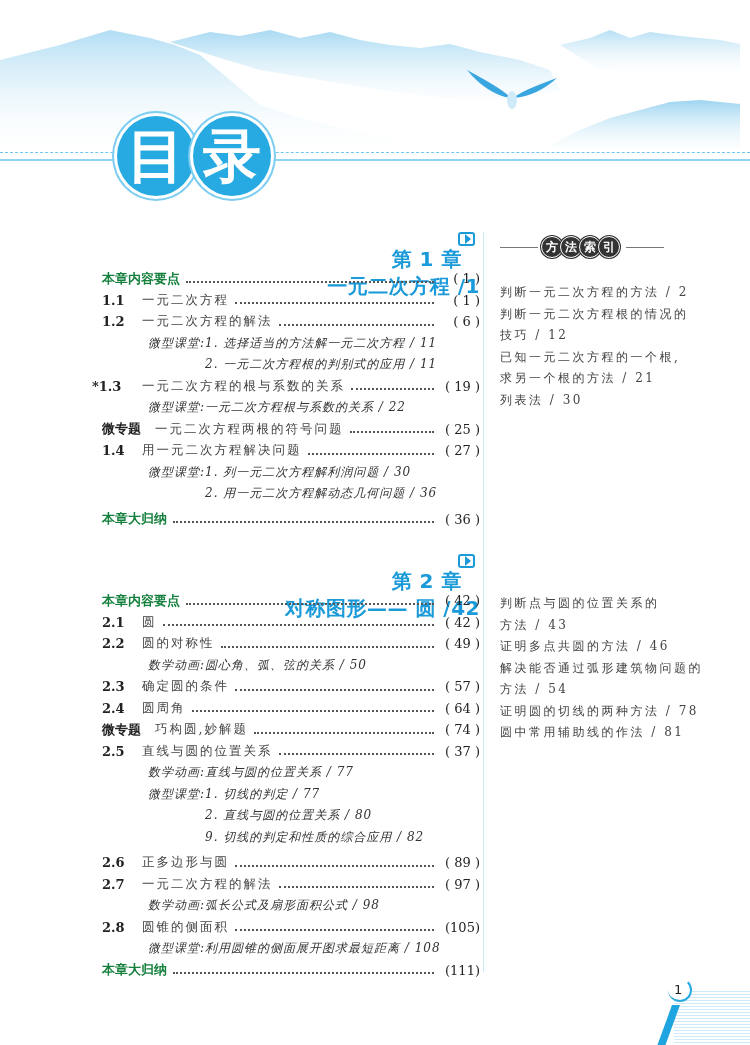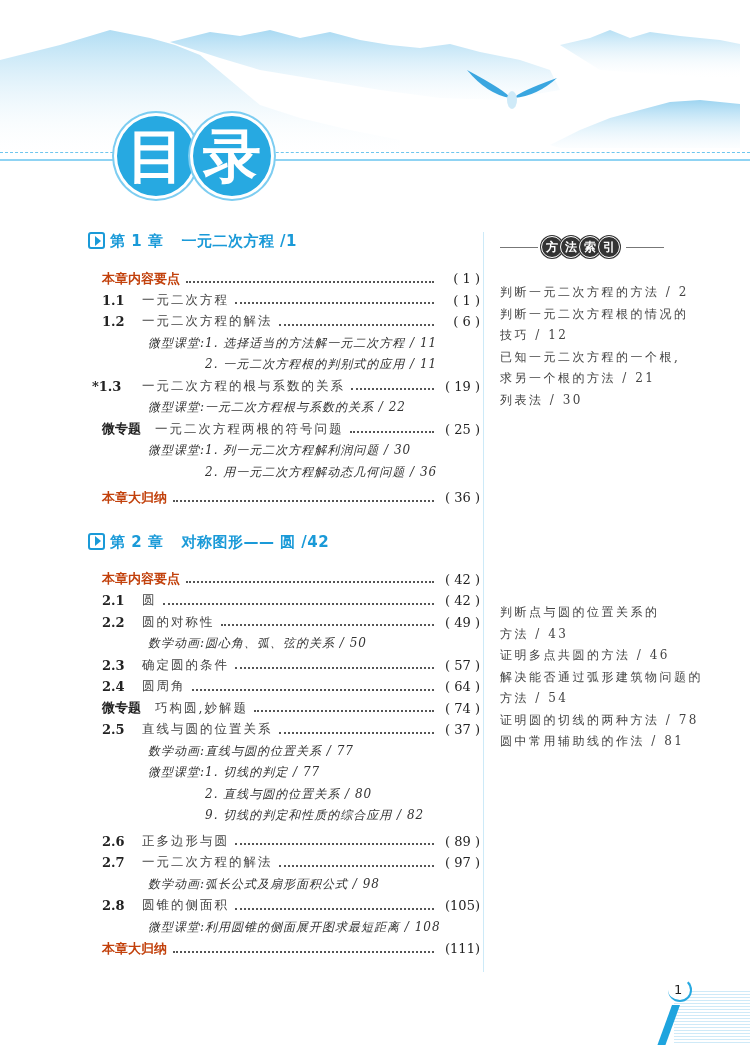--- a/index.html
+++ b/index.html
@@ -15,34 +15,34 @@
   .title-circles { position: absolute; left: 114px; top: 113px; width: 160px; height: 86px; }
   .tcircle { position: absolute; top: 0; width: 84px; height: 86px; border-radius: 50%;
     background: #27a9e1; border: 3px solid #ffffff; box-shadow: 0 0 0 2px #7dcdf1;
     color: #fff; font-family: "DejaVu Serif", serif; font-weight: bold; font-size: 58px;
     display: flex; align-items: center; justify-content: center; line-height: 1; }
   .tcircle.c1 { left: 0; }
   .tcircle.c2 { left: 76px; }
 
   
   .toc { position: absolute; left: 88px; top: 232px; width: 392px; }
-  .chapter-head { display: flex; align-items: flex-start; height: 28px; color: #1a9ad8;
-    font-family: "DejaVu Sans", sans-serif; font-weight: bold; font-size: 15px; letter-spacing: 0.5px; }
+  .chapter-head { display: flex; align-items: flex-end; height: 28px; color: #1a9ad8;
+    font-family: "DejaVu Sans", sans-serif; font-weight: bold; font-size: 20px; letter-spacing: 0.5px; flex-direction: column; }
   .chev { width: 17px; height: 17px; border: 2px solid #1a9ad8; border-radius: 3px; margin-right: 5px;
     display: inline-flex; align-items: center; justify-content: center; }
   .chev::after { content: ""; width: 0; height: 0; border-top: 5px solid transparent; border-bottom: 5px solid transparent;
     border-left: 6px solid #1a9ad8; margin-left: 2px; }
   .chapter-head .ch-num { margin-right: 18px; }
 
   .row { position: relative; height: 21.5px; display: flex; align-items: center; font-size: 12.5px; white-space: nowrap; }
   .row.main { padding-left: 14px; }
   .row .num { font-weight: bold; width: 40px; font-size: 13px; color: #222; }
   .row .num.star { margin-left: -10px; width: 50px; }
   .row .label { color: #444; letter-spacing: 2px; }
-  .row .label.bold { font-family: "DejaVu Sans", sans-serif; font-weight: bold; letter-spacing: 0; color: #c2410c; font-size: 13px; }
+  .row .label.bold { font-family: "DejaVu Sans", sans-serif; font-weight: bold; letter-spacing: 0; color: #15803d; font-size: 13px; }
   .row .bold-prefix { font-family: "DejaVu Sans", sans-serif; font-weight: bold; color: #222; margin-right: 14px; font-size: 13px; }
   .row .dots { flex: 1; border-bottom: 2px dotted #555; margin: 0 4px 0 6px; height: 1px; align-self: center; transform: translateY(3px); }
   .row .page { width: 42px; text-align: right; color: #222; font-size: 13px; letter-spacing: 0; }
   .row.sub { padding-left: 60px; font-style: italic; color: #333; font-size: 12px; letter-spacing: 1px; }
   .row.sub2 { padding-left: 117px; font-style: italic; color: #333; font-size: 12px; letter-spacing: 1px; }
   .gap { height: 8px; }
   .chapter-gap { height: 16px; }
 
   
   .vdivider { position: absolute; left: 483px; top: 232px; width: 1px; height: 740px; background: #cdeaf8; }
@@ -50,21 +50,21 @@
   
   .index { position: absolute; left: 500px; top: 232px; width: 220px; }
   .index-head { display: flex; align-items: center; height: 30px; }
   .index-head .hline { width: 38px; height: 1px; background: #777; }
   .index-head .badges { display: flex; margin: 0 6px; }
   .badge { width: 22px; height: 22px; border-radius: 50%; background: #333; color: #fff;
     font-family: "DejaVu Sans", sans-serif; font-weight: bold; font-size: 12px;
     display: flex; align-items: center; justify-content: center; margin-left: -3px; border: 1px solid #fff; box-shadow: 0 0 0 1px #333; }
   .index-list { margin-top: 20px; }
   .idx { font-size: 12px; color: #444; letter-spacing: 2.5px; line-height: 21.5px; }
-  .index-list.ch2 { position: absolute; top: 358px; margin-top: 12px; }
+  .index-list.ch2 { position: absolute; top: 358px; margin-top: 3px; }
 
   
   .footer { position: absolute; left: 640px; top: 975px; width: 110px; height: 70px; }
   .stripes { position: absolute; left: 34px; top: 16px; width: 76px; height: 56px;
     background: repeating-linear-gradient(180deg, #cfeaf8 0 1px, #ffffff 1px 3px); }
   .pg-circle { position: absolute; left: 28px; top: 3px; width: 24px; height: 24px; border-radius: 50%;
     border-right: 2px solid #27a9e1; border-top: 2px solid transparent; border-bottom: 2px solid #27a9e1; background: #fff; }
   .pg-num { position: absolute; left: 34px; top: 7px; font-family: "DejaVu Sans", sans-serif; font-size: 13px; color: #222; }
   .pg-stroke { position: absolute; left: 24px; top: 30px; width: 8px; height: 44px; background: #1ea4de; transform: skewX(-20deg); }
 </style>
@@ -135,20 +135,26 @@
     <span class="dots"></span>
     <span class="page">( 19 )</span>
   </div>
   <div class="row sub">微型课堂:一元二次方程根与系数的关系 / 22</div>
   <div class="row main">
     <span class="bold-prefix">微专题</span>
     <span class="label">一元二次方程两根的符号问题</span>
     <span class="dots"></span>
     <span class="page">( 25 )</span>
   </div>
+  <div class="row main">
+    <span class="num">1.4</span>
+    <span class="label">用一元二次方程解决问题</span>
+    <span class="dots"></span>
+    <span class="page">( 27 )</span>
+  </div>
   <div class="row sub">微型课堂:1. 列一元二次方程解利润问题 / 30</div>
   <div class="row sub2">2. 用一元二次方程解动态几何问题 / 36</div>
   <div class="gap" style="height:4px"></div>
   <div class="row main">
     <span class="label bold">本章大归纳</span>
     <span class="dots"></span>
     <span class="page">( 36 )</span>
   </div>
 
   <div class="chapter-gap" style="height:24px"></div>

